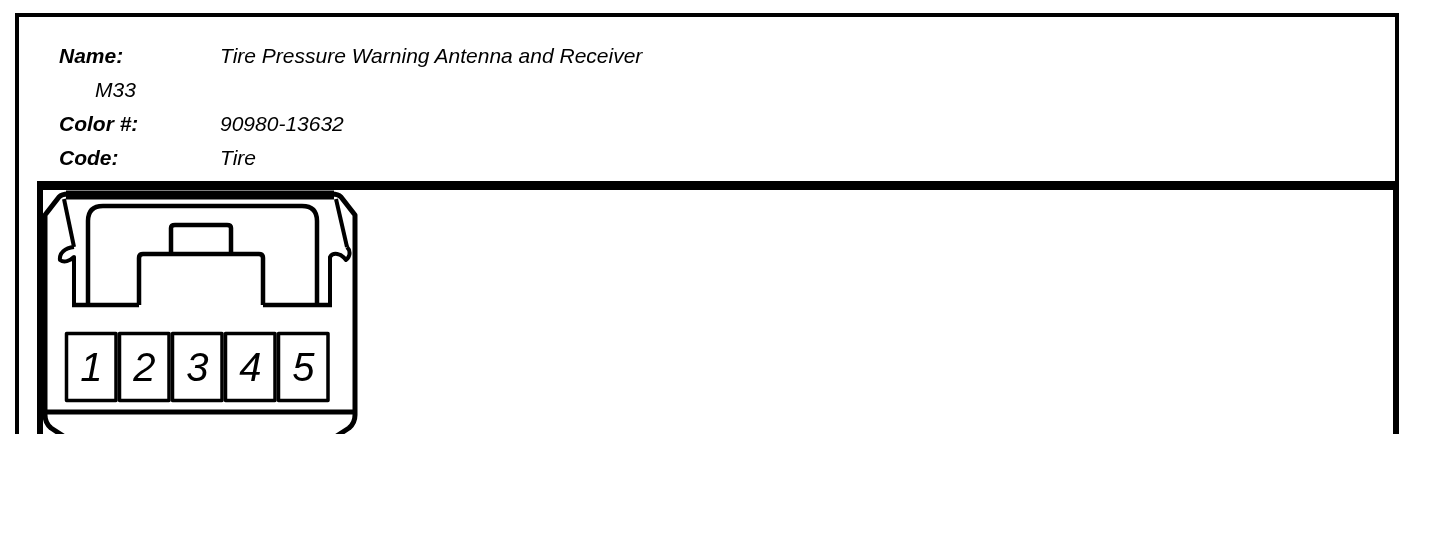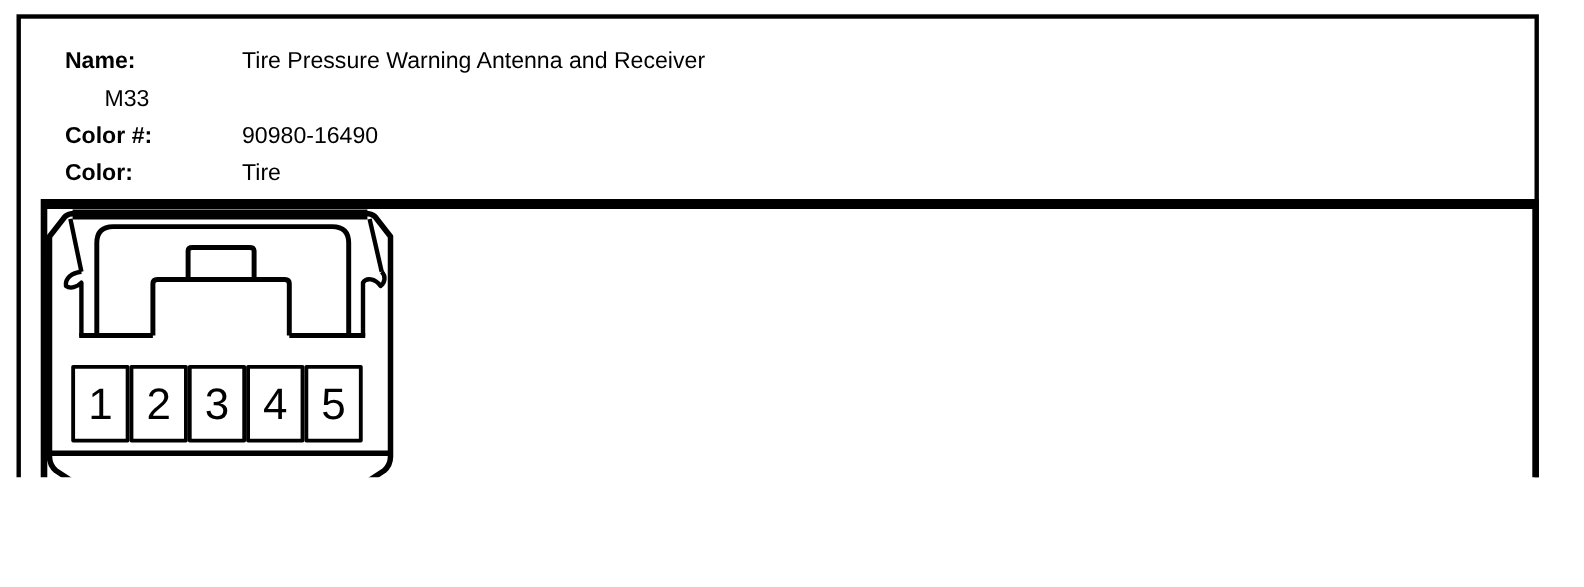--- a/index.html
+++ b/index.html
@@ -8,20 +8,21 @@
     background: #ffffff;
   }
   .stage {
     position: relative;
     width: 1440px;
     height: 434px;
     background: #ffffff;
     font-family: "Liberation Sans", sans-serif;
     color: #000000;
     overflow: hidden;
+    font-style: italic;
   }
   .box {
     position: absolute;
     box-sizing: border-box;
     background: transparent;
   }
   .outer-frame {
     left: 15px; top: 13px;
     width: 1384px; height: 510px;
     border: 4px solid #000000;
@@ -86,24 +87,24 @@
     <div class="header-block">
       <div class="hrow">
         <span class="hlabel">Name:</span>
         <span class="hvalue">Tire Pressure Warning Antenna and Receiver</span>
       </div>
       <div class="hrow">
         <span class="hvalue">M33</span>
       </div>
       <div class="hrow">
         <span class="hlabel">Color #:</span>
-        <span class="hvalue">90980-16490</span>
+        <span class="hvalue">90980-13632</span>
       </div>
       <div class="hrow">
-        <span class="hlabel">Color:</span>
+        <span class="hlabel">Code:</span>
         <span class="hvalue">Tire</span>
       </div>
     </div>
   </div>
 
   <div class="box diagram-panel"></div>
   <div class="box bottom-strip"></div>
 
   <svg class="connector-svg" viewBox="37 181 380 320" xmlns="http://www.w3.org/2000/svg">
 

